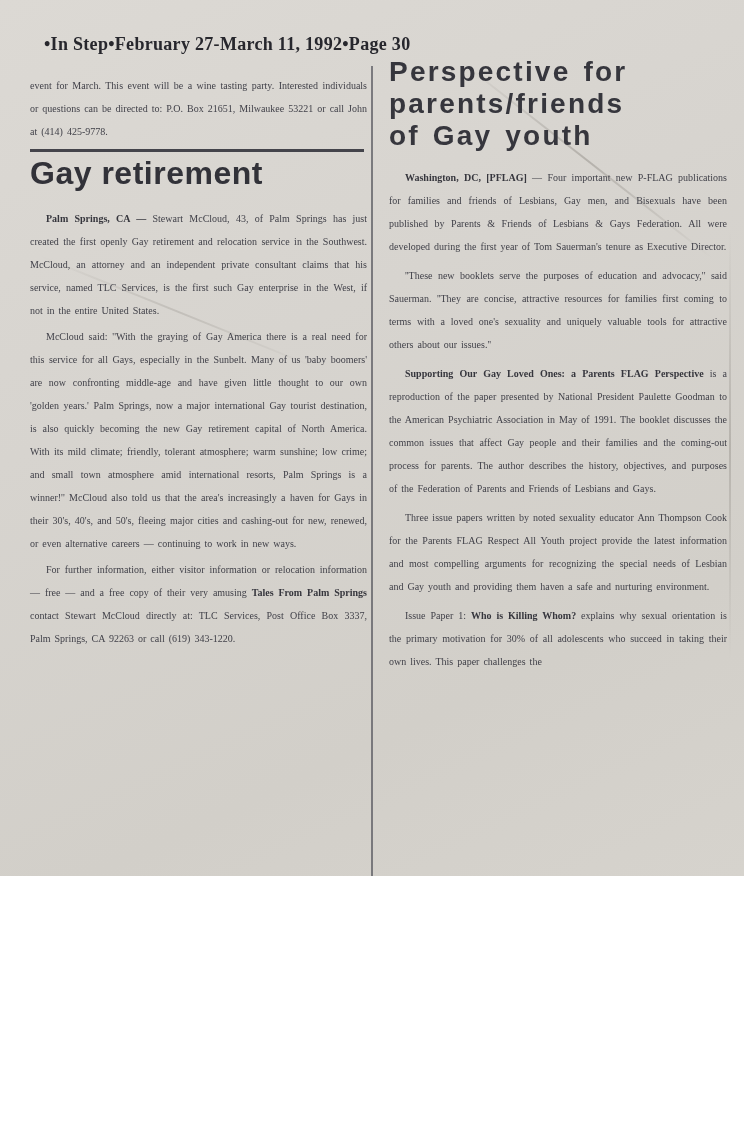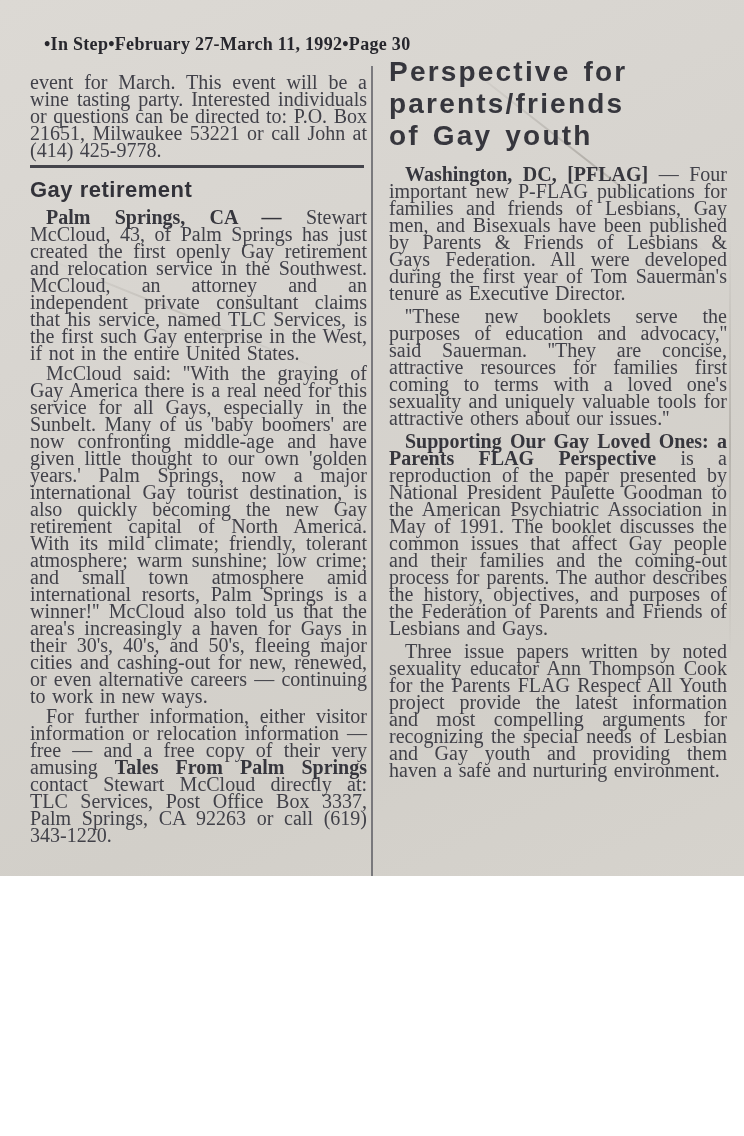--- a/index.html
+++ b/index.html
@@ -29,32 +29,32 @@
     color:#27272d;
   }
 
   .col { position:absolute; }
   .col-left  { left:30px;  top:74px; width:337px; }
   .col-right { left:389px; top:56px; width:338px; }
 
   .divider { position:absolute; left:371px; top:66px; width:2px; height:1066px; background:#5b5b62; opacity:.75; }
 
   .body-p {
-    font-size:20px; line-height:17px; text-align:justify; color:#414149;
+    font-size:10px; line-height:23px; text-align:justify; color:#414149;
     margin-bottom:3px; word-spacing:1.5px;
   }
   .col-right .body-p { margin-bottom:6px; }
   .ind { text-indent:16px; }
   .lead-bold, .inline-bold { font-weight:bold; color:#36363d; }
 
   .rule { width:334px; height:3px; background:#44444b; margin:6px 0 4px; }
 
   .headline-left {
     font-family:"Liberation Sans", sans-serif; font-weight:bold; color:#323239;
-    font-size:22px; line-height:35px; letter-spacing:.5px; margin:3px 0 2px;
+    font-size:32px; line-height:35px; letter-spacing:.5px; margin:3px 0 16px;
   }
   .headline-right {
     font-family:"Liberation Sans", sans-serif; font-weight:bold; color:#36363d;
     font-size:28px; line-height:32px; letter-spacing:2.2px; word-spacing:3px; margin:0 0 14px;
   }
 
   
   .ad-wizard {
     position:absolute; left:32px; top:957px; width:323px; height:146px;
     border:2px solid #2b2b2f; background:rgba(215,212,206,.45);
@@ -125,20 +125,21 @@
   <div class="col col-right">
     <h1 class="headline-right">
       <div>Perspective for</div>
       <div>parents/friends</div>
       <div>of Gay youth</div>
     </h1>
     <p class="body-p ind"><span class="lead-bold">Washington, DC, [PFLAG]</span><span> — Four important new P-FLAG publications for families and friends of Lesbians, Gay men, and Bisexuals have been published by Parents &amp; Friends of Lesbians &amp; Gays Federation. All were developed during the first year of Tom Sauerman's tenure as Executive Director.</span></p>
     <p class="body-p ind">''These new booklets serve the purposes of education and advocacy,'' said Sauerman. ''They are concise, attractive resources for families first coming to terms with a loved one's sexuality and uniquely valuable tools for attractive others about our issues.''</p>
     <p class="body-p ind"><span class="lead-bold">Supporting Our Gay Loved Ones: a Parents FLAG Perspective</span><span> is a reproduction of the paper presented by National President Paulette Goodman to the American Psychiatric Association in May of 1991. The booklet discusses the common issues that affect Gay people and their families and the coming-out process for parents. The author describes the history, objectives, and purposes of the Federation of Parents and Friends of Lesbians and Gays.</span></p>
     <p class="body-p ind">Three issue papers written by noted sexuality educator Ann Thompson Cook for the Parents FLAG Respect All Youth project provide the latest information and most compelling arguments for recognizing the special needs of Lesbian and Gay youth and providing them haven a safe and nurturing environment.</p>
+    <p class="body-p ind"><span>Issue Paper 1: </span><span class="inline-bold">Who is Killing Whom?</span><span> explains why sexual orientation is the primary motivation for 30% of all adolescents who succeed in taking their own lives. This paper challenges the</span></p>
   </div>
 
   <div class="ad-wizard">
     <svg class="wizard-art" width="232" height="140" viewBox="0 0 232 140">
 
       <rect x="2" y="107" width="211" height="24" fill="#232327"></rect>
       <text x="13" y="125" font-family="Liberation Sans, sans-serif" font-weight="bold" font-size="15" letter-spacing="8.5" fill="#dedcd7">ON LISBON</text>
 
       <polygon points="2,133 112,58 150,96 34,140" fill="#1f1f23"></polygon>
       <polygon points="114,100 150,96 159,129 129,140" fill="#1f1f23"></polygon>

